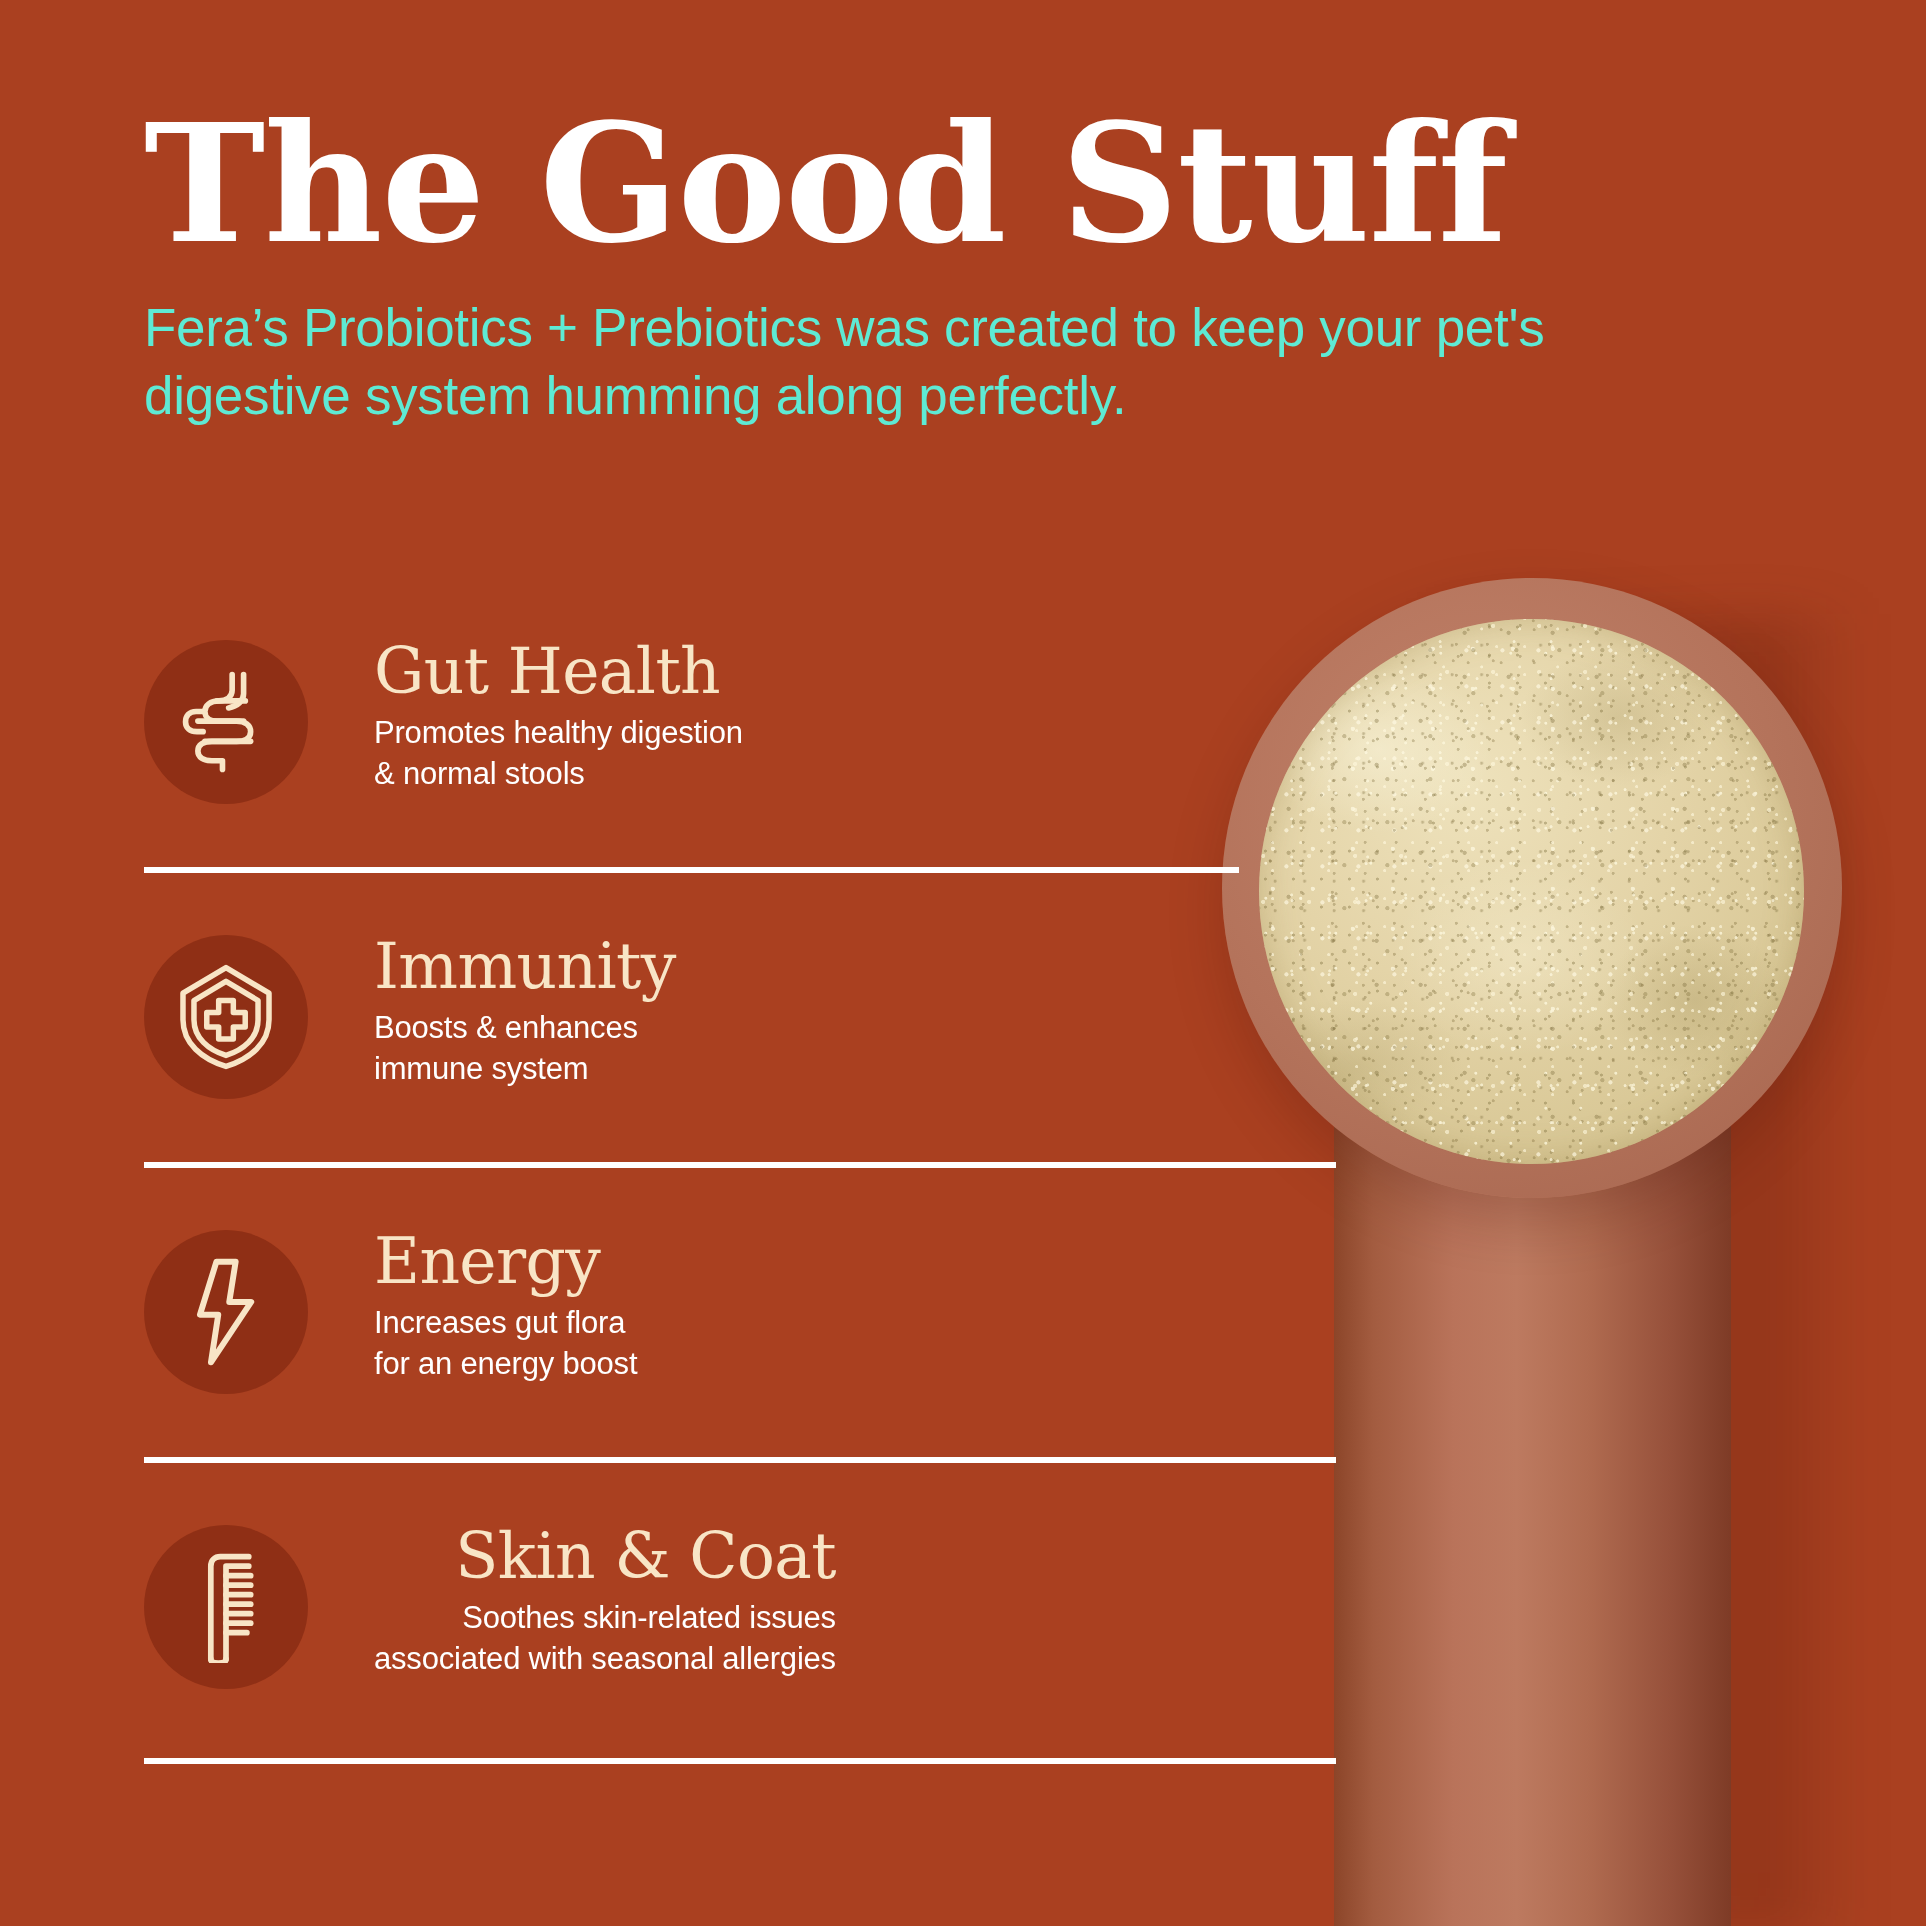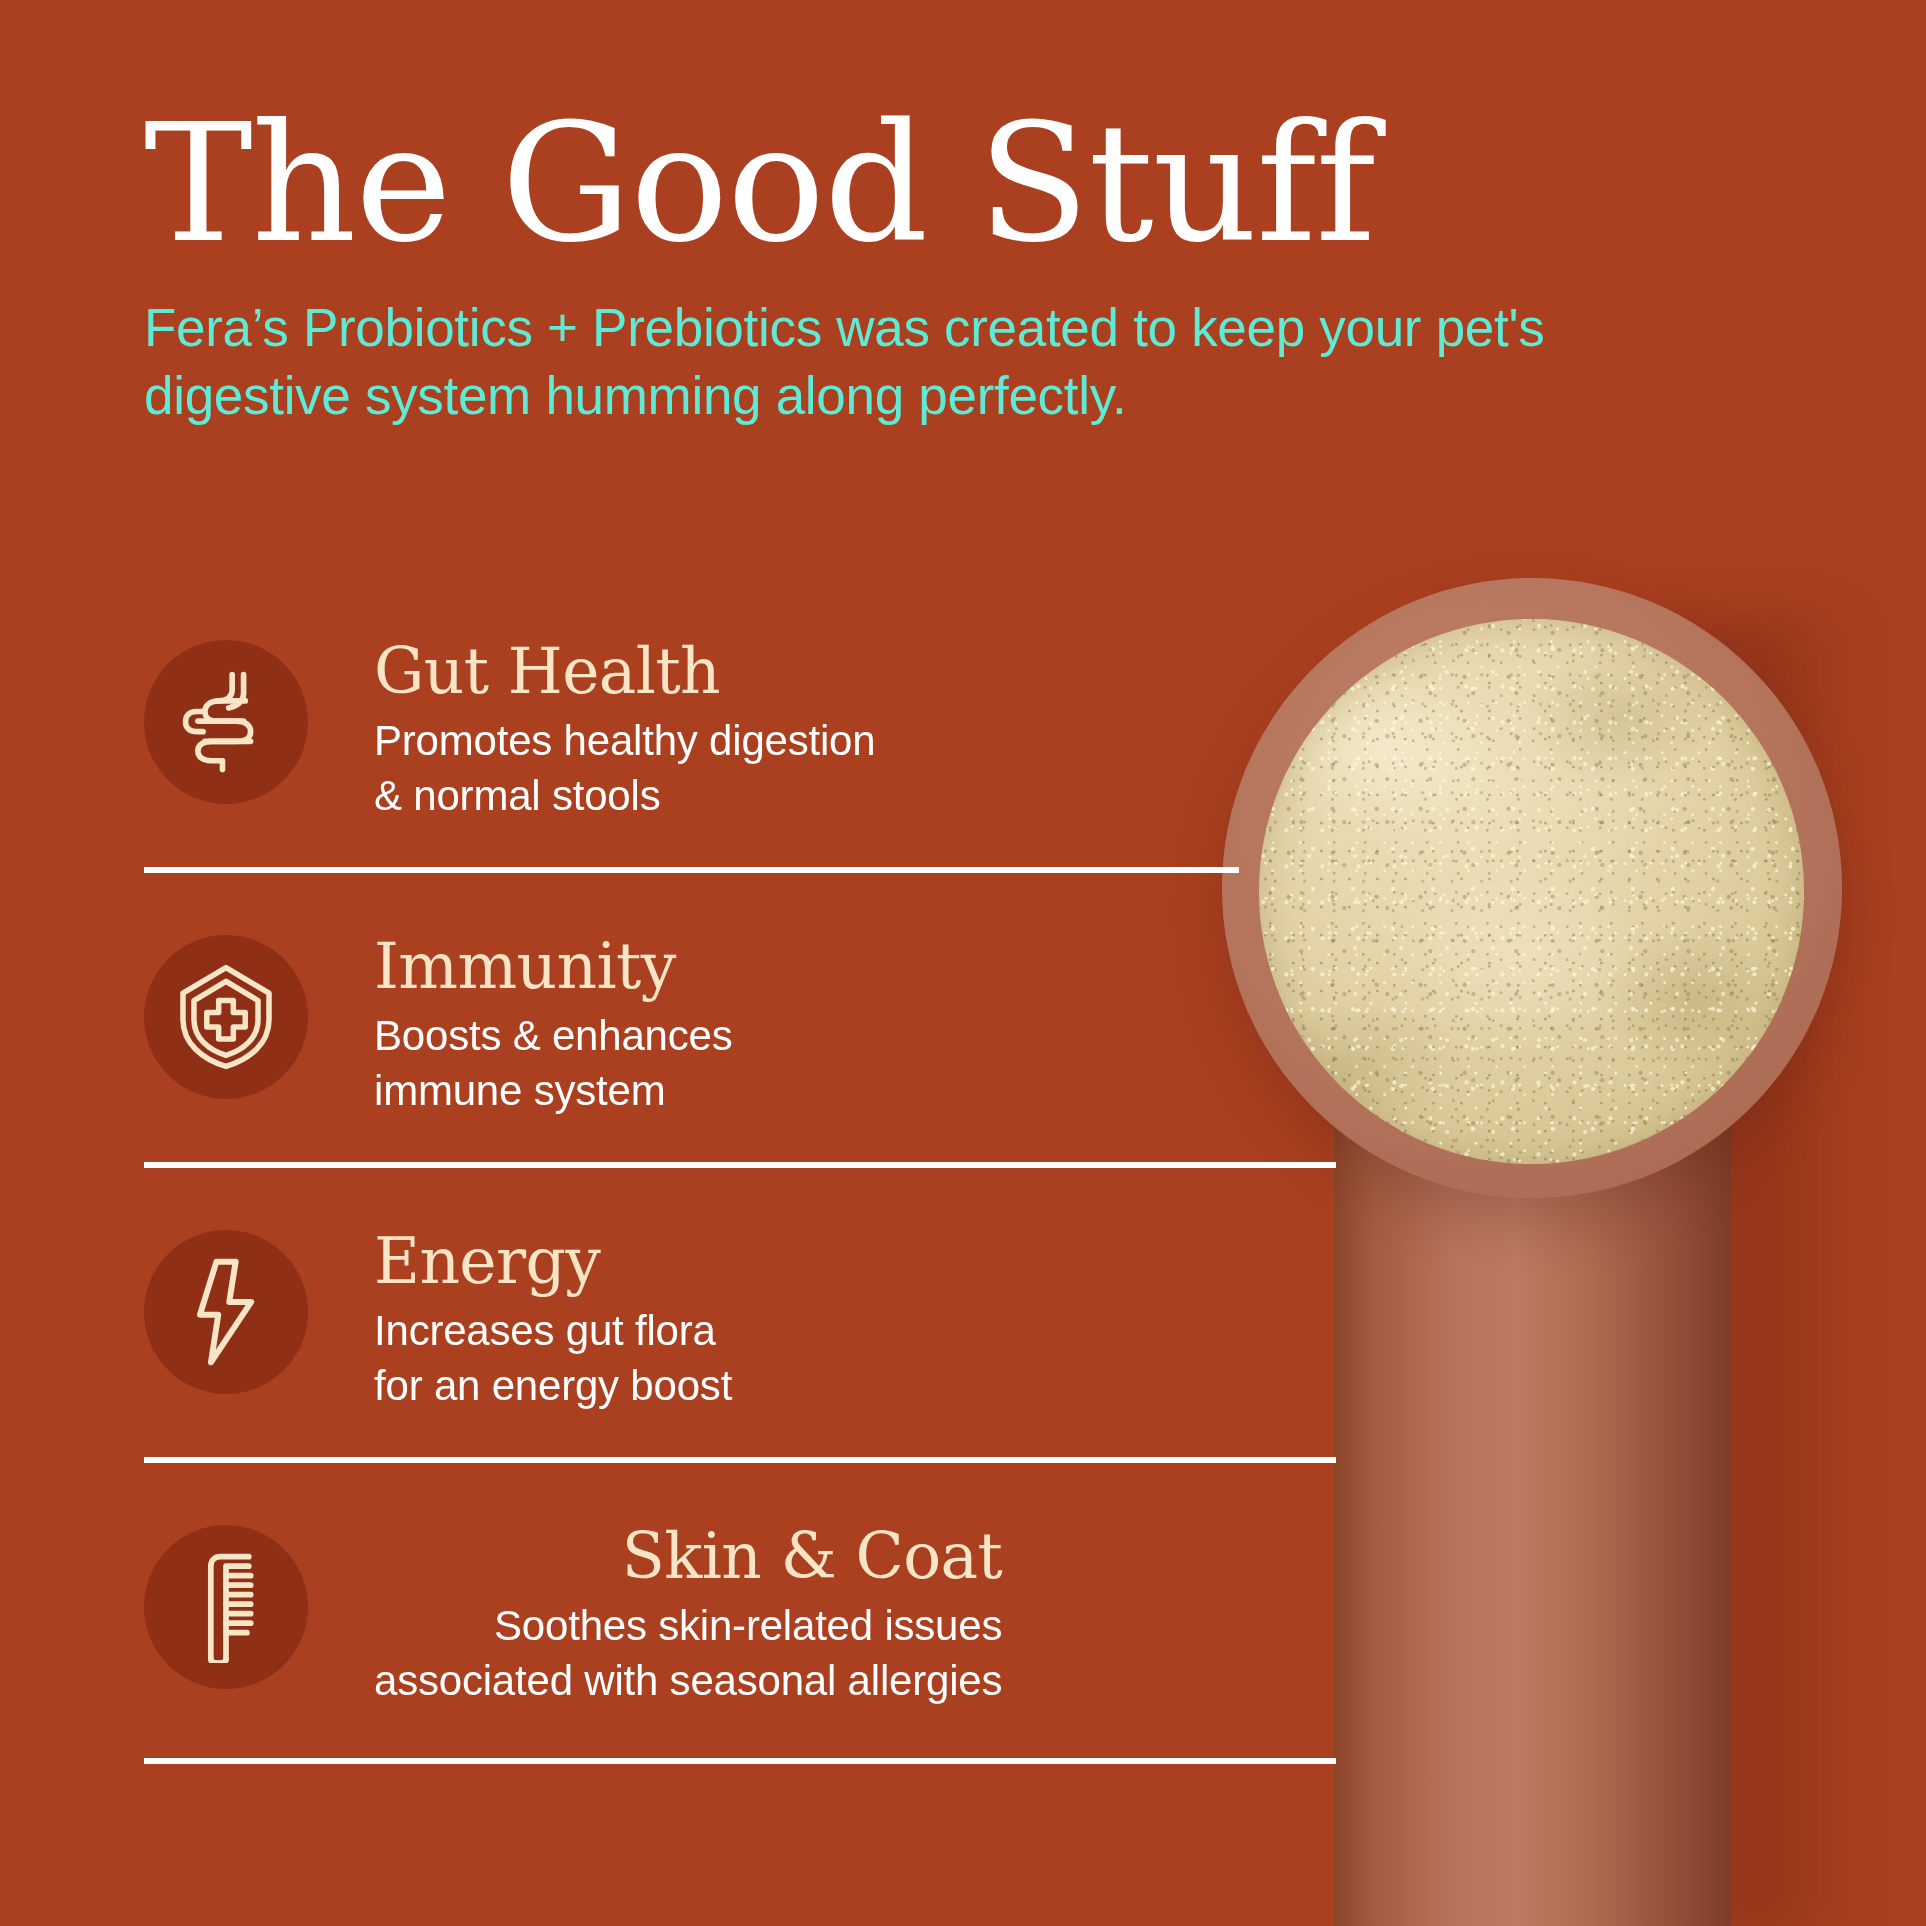--- a/index.html
+++ b/index.html
@@ -111,21 +111,21 @@
 
   
   #header { position: absolute; left: 144px; top: 102px; width: 1565px; }
   #page-title {
     font-family: "DejaVu Serif", "Liberation Serif", serif;
     font-size: 163px;
     line-height: 1.0;
     color: #FFFFFF;
     letter-spacing: -1.2px;
     margin: 0;
-    font-weight: 400;
+    font-weight: 700;
   }
   #page-subtitle {
     margin: 29px 0 0 0;
     font-size: 53px;
     line-height: 1.28;
     color: #5eead4;
     max-width: 1517px;
     letter-spacing: -0.3px;
   }
 
@@ -166,21 +166,21 @@
   .feature-heading {
     font-family: "DejaVu Serif", "Liberation Serif", serif;
     font-size: 63px;
     line-height: 1.02;
     color: #F8E5C6;
     margin: 0 0 8.4px 0;
     font-weight: 400;
     letter-spacing: -0.6px;
   }
   .feature-desc {
-    font-size: 42px;
+    font-size: 31px;
     line-height: 1.32;
     color: #FFFFFF;
     margin: 0;
     letter-spacing: -0.2px;
     white-space: pre-line;
   }
 </style>
 </head>
 <body>
 

